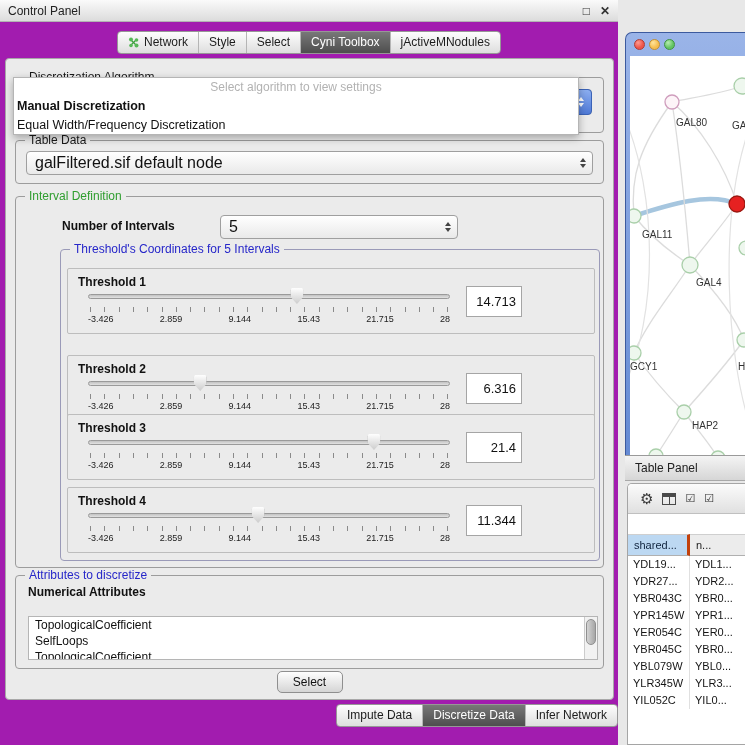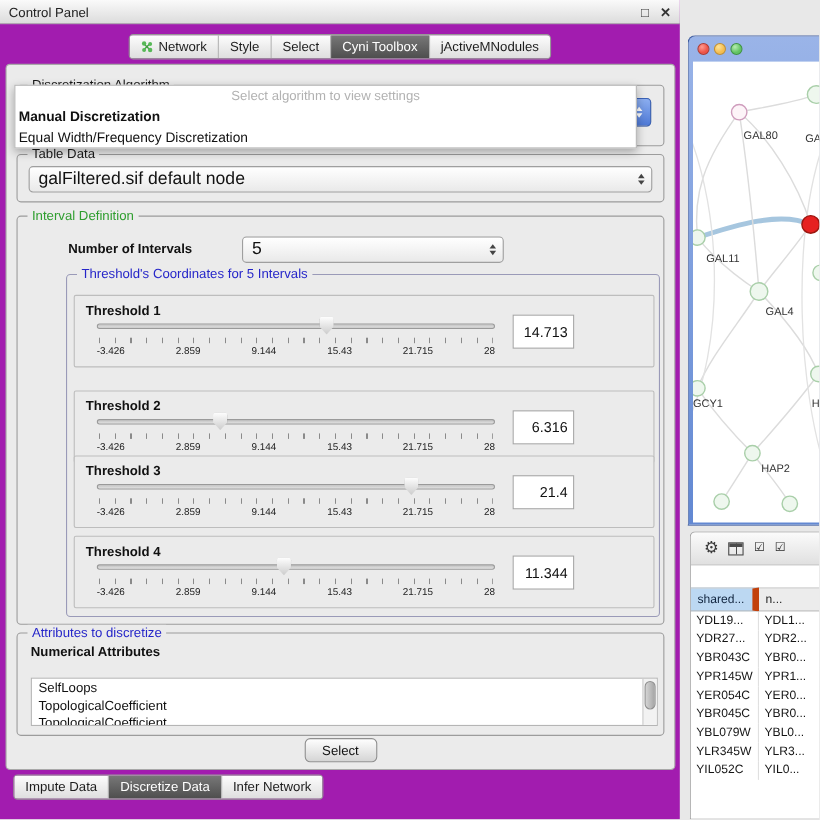--- a/index.html
+++ b/index.html
@@ -67,42 +67,42 @@
   
   #attr-group{left:9px;top:516px;width:589px;height:94px;}
   #attr-label{position:absolute;left:12px;top:9px;font-size:12px;font-weight:bold;color:#111;}
   #attr-list{position:absolute;left:12px;top:40px;width:570px;height:44px;background:#fff;border:1px solid #b5b5b5;overflow:hidden;}
   .attr-item{font-size:12px;line-height:16px;padding-left:6px;color:#111;white-space:nowrap;}
   #attr-scroll{position:absolute;right:0;top:0;bottom:0;width:13px;background:#f2f2f2;border-left:1px solid #cccccc;}
   #attr-scroll .sthumb{position:absolute;left:1px;top:2px;width:10px;height:26px;background:linear-gradient(90deg,#d4d4d4,#a6a6a6);border:1px solid #8f8f8f;border-radius:5px;}
 
   #apply-btn{position:absolute;left:50%;top:612px;transform:translateX(-50%);width:66px;height:22px;border:1px solid #8f8f8f;border-radius:5px;background:linear-gradient(#fefefe,#d5d5d5);font-size:12px;color:#111;cursor:pointer;}
 
-  #bottom-tabbar{position:absolute;left:12px;top:704px;width:618px;display:flex;justify-content:flex-start;}
+  #bottom-tabbar{position:absolute;left:0;top:704px;width:618px;display:flex;justify-content:flex-end;}
 
   
   #net-window{position:absolute;left:625px;top:5px;width:120px;height:446px;background:linear-gradient(#9ab4e8,#6288d2);border:1px solid #3c5a9e;border-right:none;border-radius:7px 0 0 0;margin-top:27px;}
   #traffic{position:absolute;left:8px;top:6px;display:flex;gap:4px;}
   .tl{width:11px;height:11px;border-radius:50%;display:inline-block;}
   .tl.red{background:radial-gradient(circle at 35% 30%,#ff9a90,#ee5448 60%);border:1px solid #b03b32;}
   .tl.yellow{background:radial-gradient(circle at 35% 30%,#ffe49a,#f5bd4f 60%);border:1px solid #c29033;}
   .tl.green{background:radial-gradient(circle at 35% 30%,#b6ecb0,#62c462 60%);border:1px solid #3f9440;}
   #net-canvas{position:absolute;left:4px;top:23px;width:116px;height:419px;background:#fff;overflow:hidden;}
   #net-svg text{font-size:10px;fill:#333;}
 
   #table-panel-header{position:absolute;left:625px;top:455px;width:120px;height:26px;background:linear-gradient(#f4f4f4,#d6d6d6);border-top:1px solid #9a9a9a;border-bottom:1px solid #a8a8a8;font-size:12px;color:#222;line-height:25px;padding-left:10px;}
 
   #table-panel{position:absolute;left:627px;top:483px;width:118px;height:262px;background:#fff;border:1px solid #a5a5a5;border-right:none;border-radius:5px 0 0 0;overflow:hidden;}
   #tp-toolbar{height:30px;background:linear-gradient(#fbfbfb,#e0e0e0);border-bottom:1px solid #c0c0c0;display:flex;align-items:center;gap:9px;padding-left:12px;}
   .tb-gear{font-size:15px;color:#3a3a3a;cursor:pointer;line-height:1;}
   .tb-columns{width:14px;height:12px;border:1px solid #4a4a4a;background:linear-gradient(90deg,transparent 0 6px,#4a4a4a 6px 7px,transparent 7px),linear-gradient(#4a4a4a 0 3px,transparent 3px);cursor:pointer;}
   .tb-check{font-size:11px;color:#2a2a2a;cursor:pointer;line-height:1;}
   #tp-head{position:absolute;left:0;top:50px;width:100%;height:22px;display:flex;}
   .th{font-size:11px;line-height:21px;padding-left:6px;overflow:hidden;white-space:nowrap;border-top:1px solid #cfcfcf;border-bottom:1px solid #b0b0b0;cursor:pointer;}
-  .th.c1{width:62px;background:#bcd8f2;border-right:6px solid #c2410c;color:#10243e;}
+  .th.c1{width:62px;background:#bcd8f2;border-right:3px solid #c2410c;color:#10243e;}
   .th.c2{flex:1;background:#ececec;color:#222;}
   #tp-rows{position:absolute;left:0;top:72px;width:100%;}
   .tr{display:flex;height:17px;background:#fff;cursor:default;}
   .td{font-size:11px;line-height:17px;padding-left:5px;overflow:hidden;white-space:nowrap;color:#151515;}
   .td.c1{width:62px;border-right:1px solid #e0e0e0;}
   .td.c2{flex:1;}
 </style>
 </head>
 <body>
 
@@ -254,22 +254,22 @@
             <input class="t-value" value="11.344" style="">
           </div>
 
         </div>
       </div>
 
       <div class="group" id="attr-group">
         <span class="legend blue">Attributes to discretize</span>
         <div id="attr-label">Numerical Attributes</div>
         <div id="attr-list">
+          <div class="attr-item">TopologicalCoefficient</div>
           <div class="attr-item">SelfLoops</div>
-          <div class="attr-item">TopologicalCoefficient</div>
           <div class="attr-item">TopologicalCoefficient</div>
           <div id="attr-scroll">
               <div class="sthumb"></div>
             </div>
         </div>
       </div>
 
       <button id="apply-btn">Select</button>
     </div>
 
@@ -332,20 +332,23 @@
           <text x="102" y="73">GAL</text>
           <text x="12" y="182">GAL11</text>
           <text x="66" y="230">GAL4</text>
           <text x="0" y="314">GCY1</text>
           <text x="108" y="314">H</text>
           <text x="62" y="373">HAP2</text>
         </svg>
     </div>
   </div>
 
+  <div id="table-panel-header">
+    <span>Table Panel</span>
+  </div>
 
   <div id="table-panel">
     <div id="tp-toolbar">
       <span class="tb-gear">⚙</span>
       <span class="tb-columns"></span>
       <span class="tb-check">☑</span>
       <span class="tb-check">☑</span>
     </div>
     <div id="tp-head">
       <div class="th c1">shared...</div>

